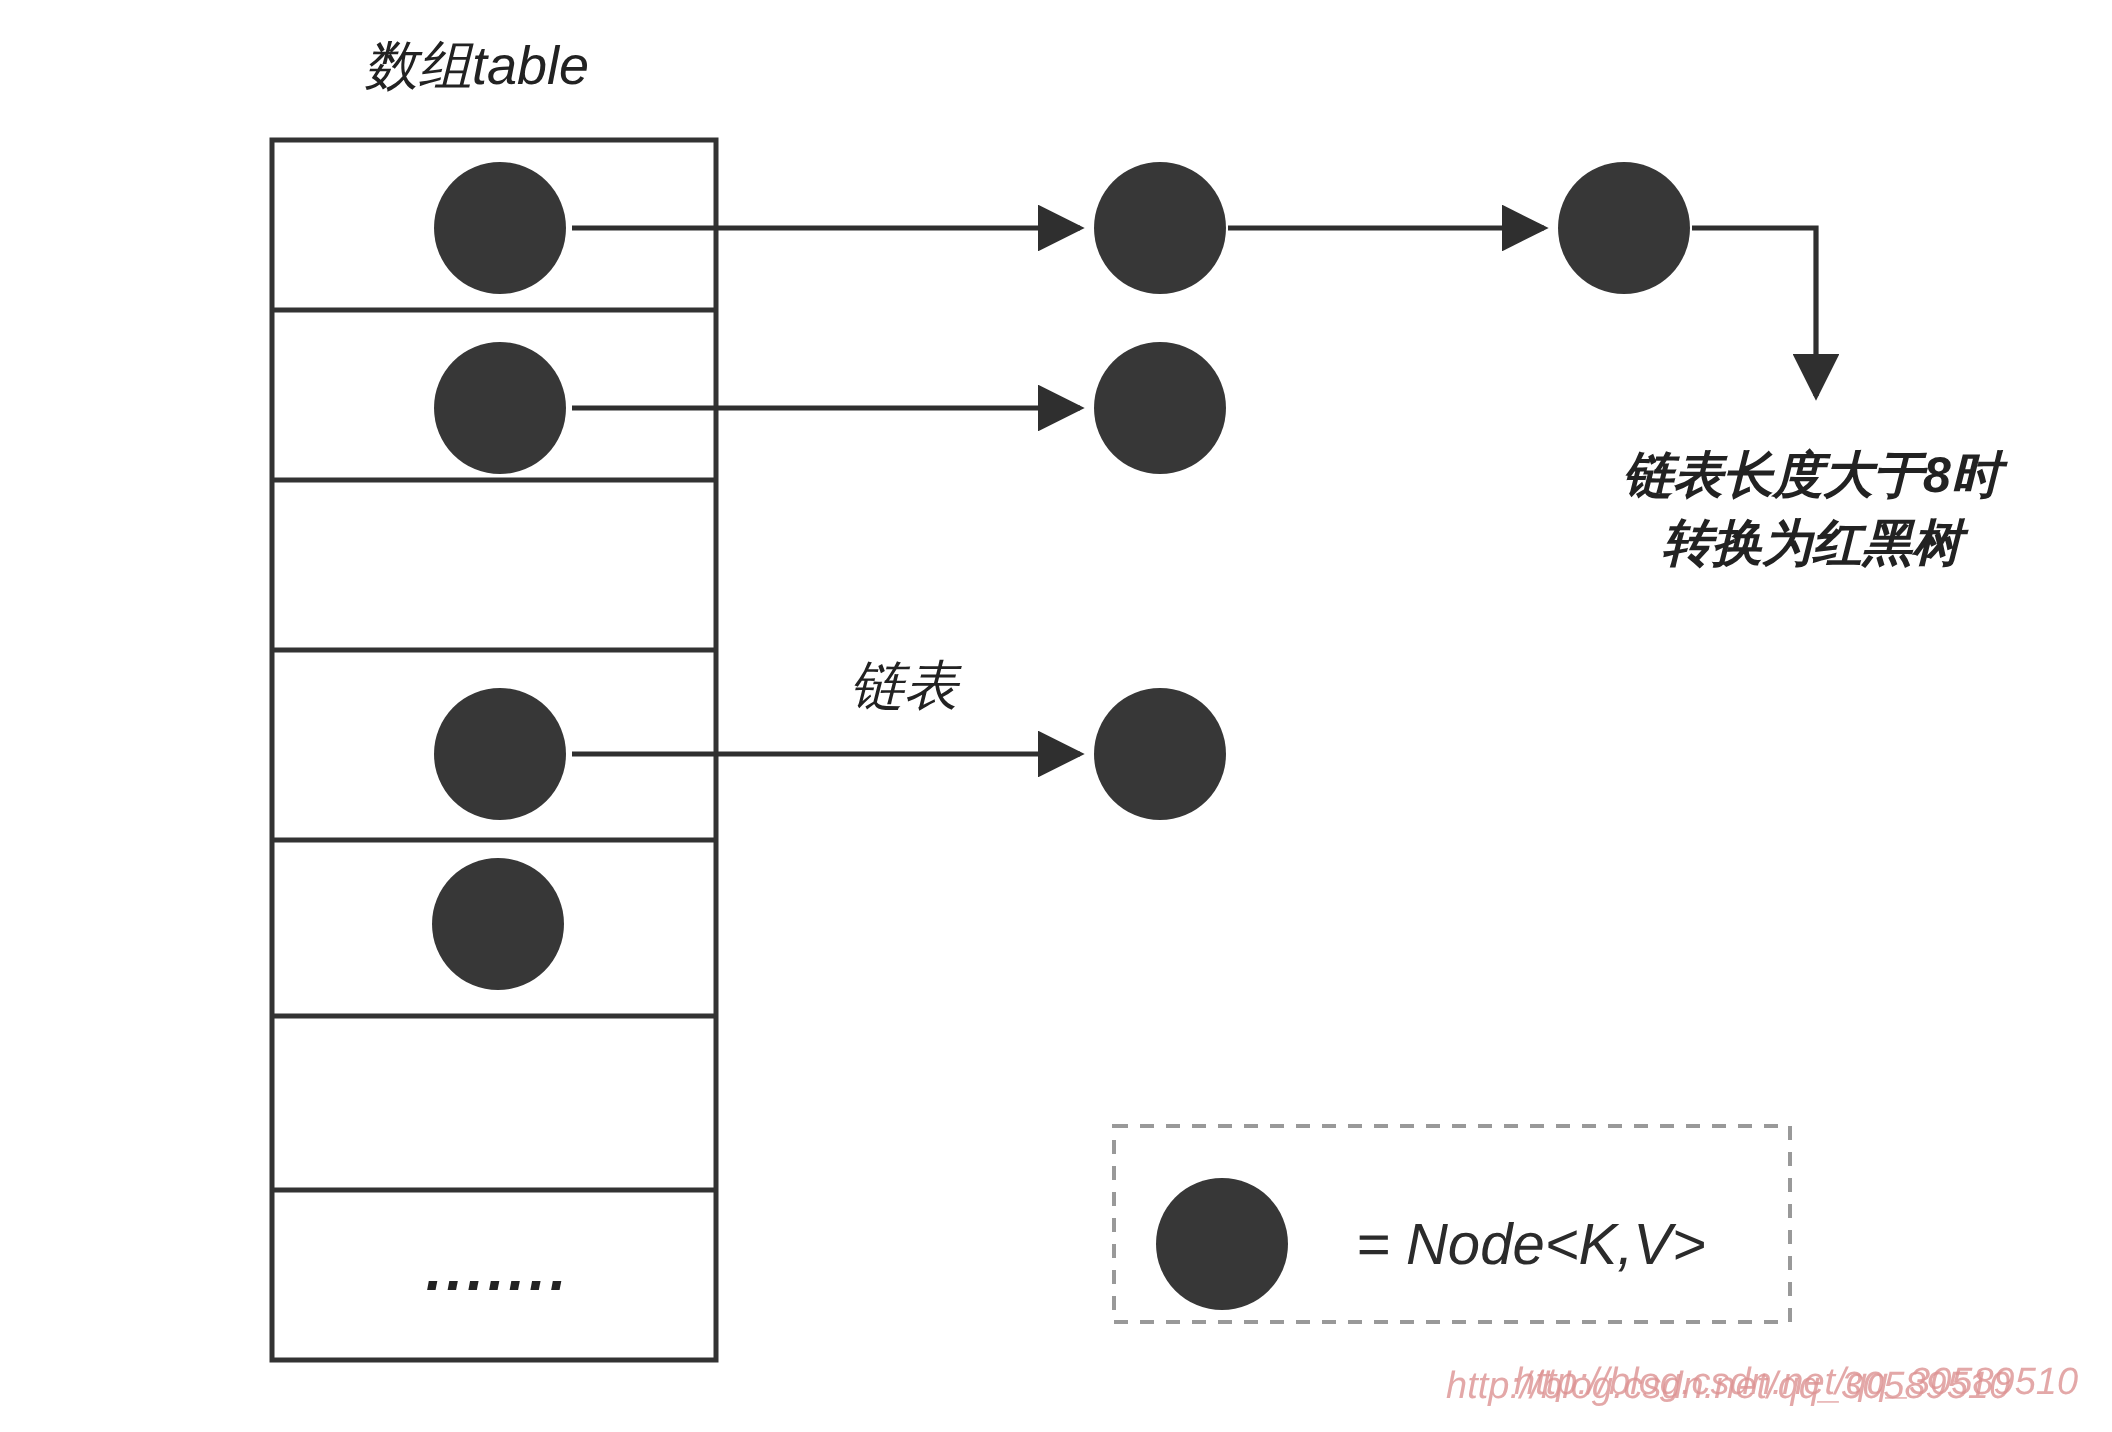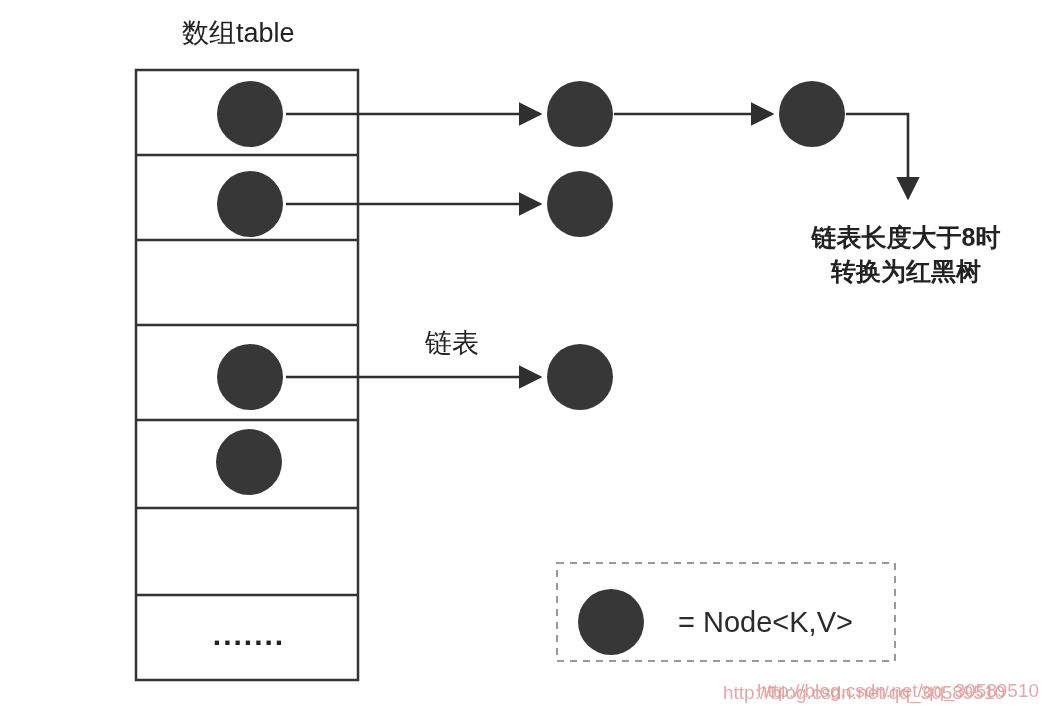--- a/index.html
+++ b/index.html
@@ -7,20 +7,21 @@
     padding: 0;
     background: #ffffff;
     font-family: "Liberation Sans", "DejaVu Sans", sans-serif;
   }
   .canvas {
     position: relative;
     width: 1056px;
     height: 716px;
     background: #ffffff;
     overflow: hidden;
+    font-style: italic;
   }
   svg { display: block; }
   .outline {
     fill: none;
     stroke: #333333;
     stroke-width: 2.5;
   }
   .grid-line {
     stroke: #333333;
     stroke-width: 2.5;

